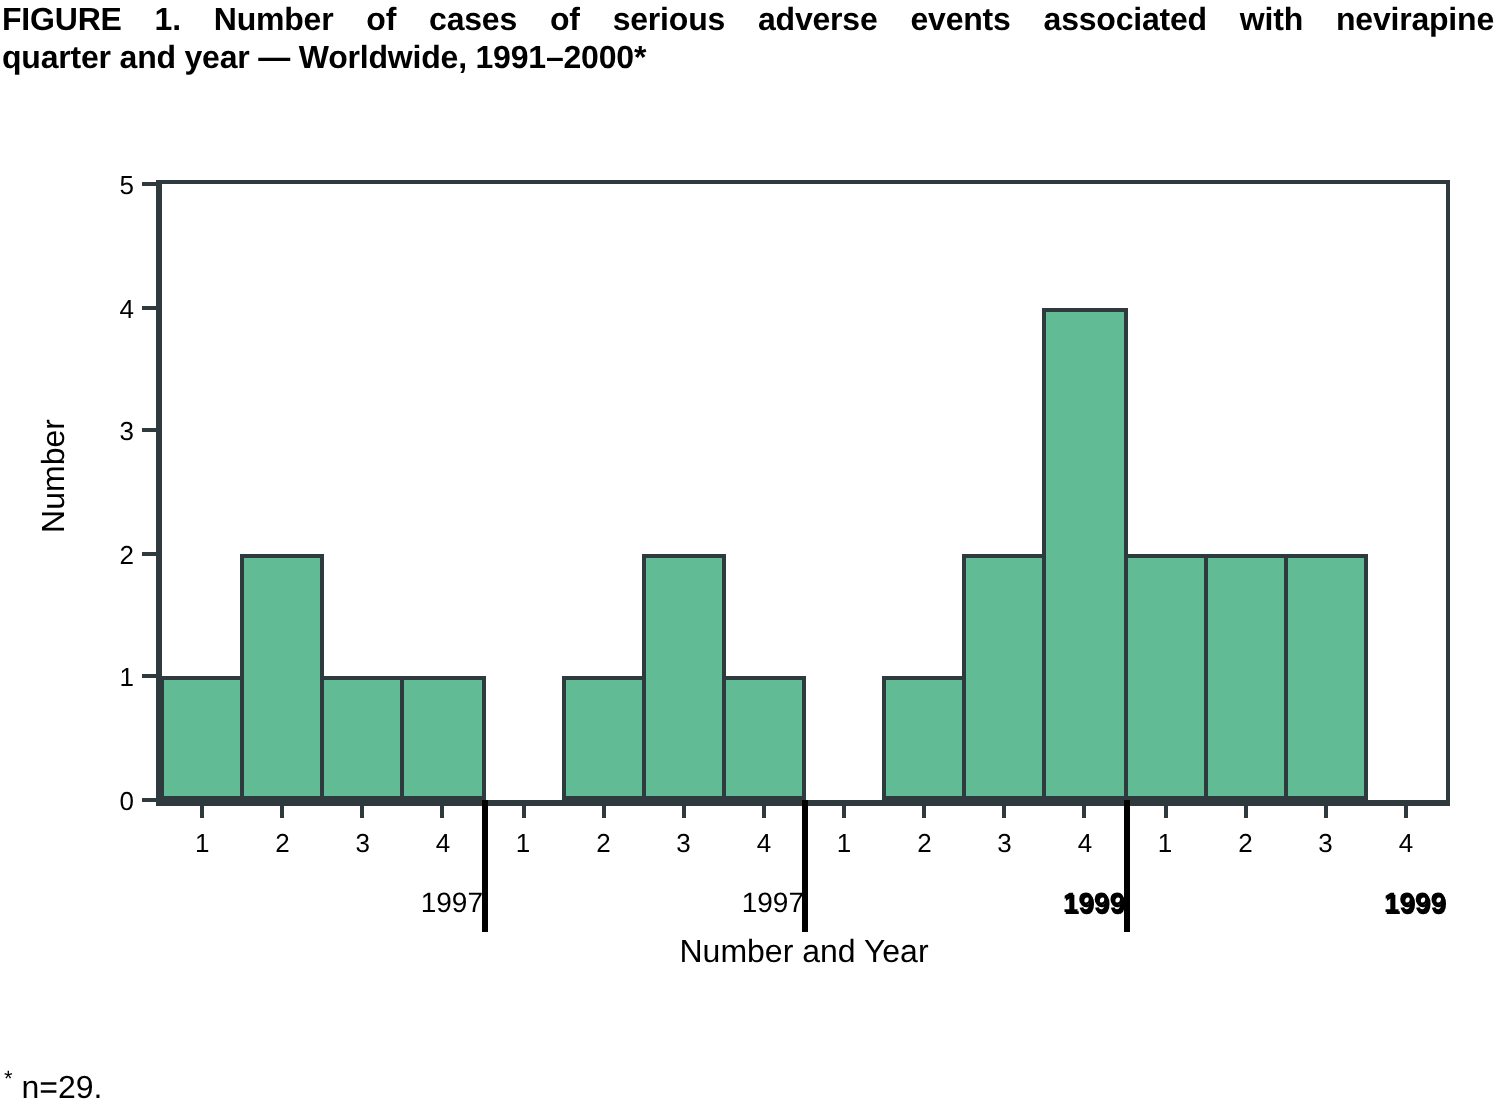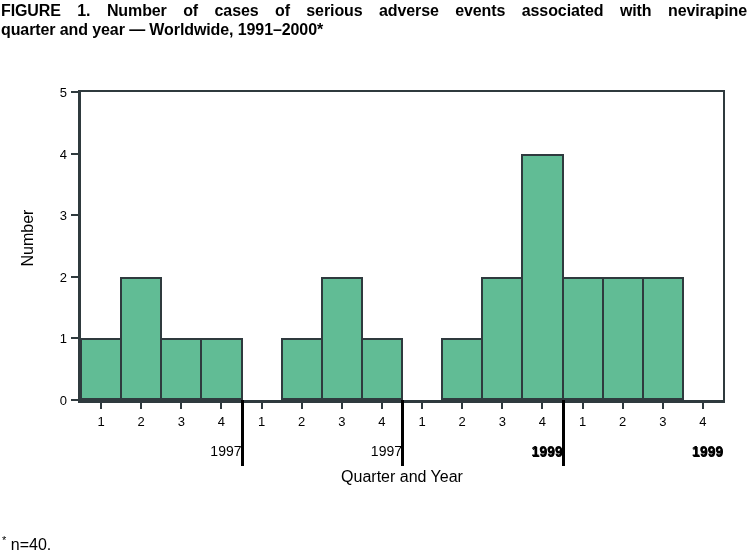--- a/index.html
+++ b/index.html
@@ -166,17 +166,17 @@
       <div class="tick" style="left: 540.688px; top: 311px; width: 2px; height: 6px; background: rgb(47, 58, 62);"></div>
       <div class="x-tick-label" style="left: 531.688px; top: 323px; width: 20px;">2</div>
       <div class="bar" style="left: 560.75px; width: 42.125px; height: 123px; background: rgb(97, 188, 149); border-color: rgb(47, 58, 62);"></div>
       <div class="tick" style="left: 580.812px; top: 311px; width: 2px; height: 6px; background: rgb(47, 58, 62);"></div>
       <div class="x-tick-label" style="left: 571.812px; top: 323px; width: 20px;">3</div>
       <div class="tick" style="left: 620.938px; top: 311px; width: 2px; height: 6px; background: rgb(47, 58, 62);"></div>
       <div class="x-tick-label" style="left: 611.938px; top: 323px; width: 20px;">4</div>
       <div class="year-label bold" style="left: 481.5px; top: 352px; width: 160.5px;">1999</div>
     </div>
 
-  <div id="x-axis-title">Quarter and Year</div>
+  <div id="x-axis-title">Number and Year</div>
 
-  <div id="footnote"><sup>*</sup> <span>n=40.</span></div>
+  <div id="footnote"><sup>*</sup> <span>n=29.</span></div>
 
 </div>
 
 </body></html>

